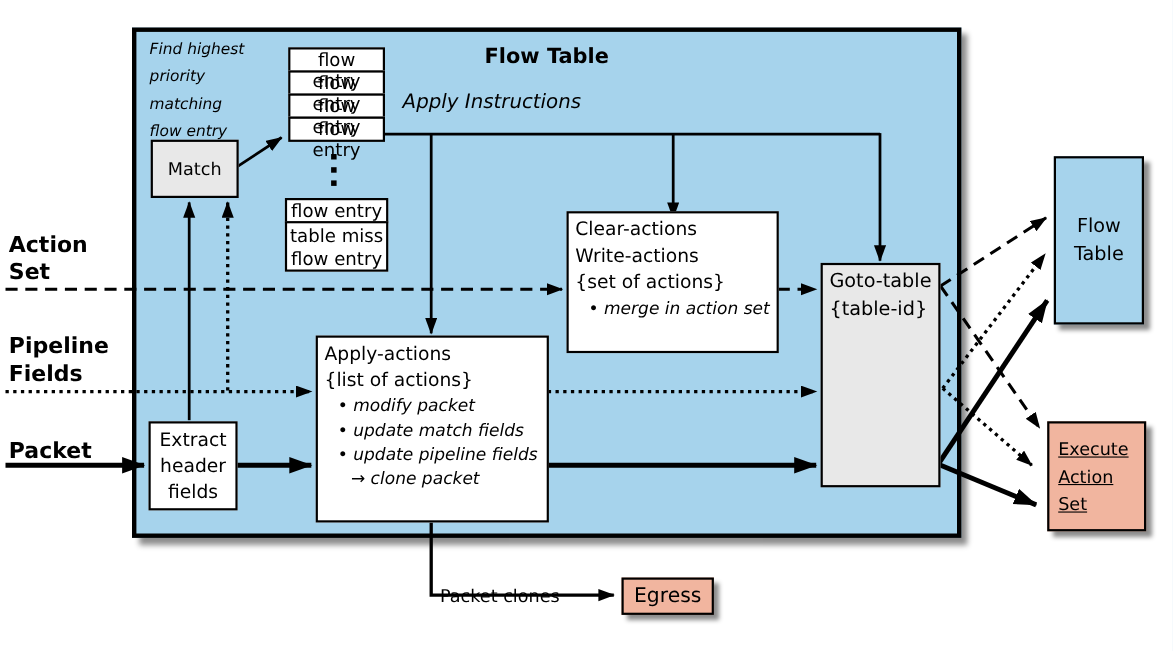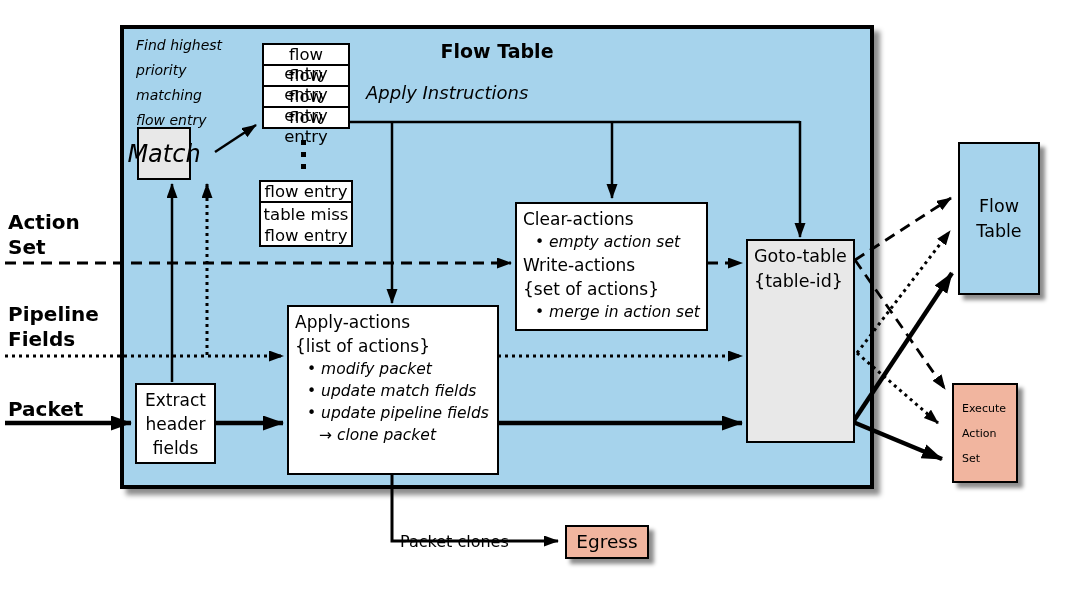--- a/index.html
+++ b/index.html
@@ -24,44 +24,44 @@
   .blue{background:#A6D3EC;}
   .salmon{background:#F1B59F;}
   .shadow{box-shadow:5px 5px 4px rgba(0,0,0,0.45);}
   .center{display:flex;align-items:center;justify-content:center;text-align:center;}
   .pre{white-space:pre-line;}
   
   .lbl{position:absolute;}
   .rail-label{font-weight:bold;font-size:20px;line-height:25px;white-space:pre-line;}
   #find-note{left:136px;top:33px;width:125px;font-style:italic;font-size:14px;line-height:25px;}
   #title{left:120px;top:40px;width:754px;text-align:center;font-weight:bold;font-size:19px;}
-  #match-box{left:137px;top:127px;width:54px;height:53px;font-size:24px;font-style:italic;}
+  #match-box{left:137px;top:127px;width:80px;height:53px;font-size:16px;}
   .entry-stack{position:absolute;z-index:3;}
   .entry-cell{
     border:2px solid #000;background:#fff;box-sizing:border-box;margin-top:-2px;
     font-size:16.5px;text-align:center;line-height:19px;padding:0 2px;
   }
   .entry-cell:first-child{margin-top:0;}
   #stack-top{left:262px;top:43px;width:88px;}
   #stack-top .entry-cell{height:23px;}
   #stack-bottom{left:259px;top:180px;width:94px;}
   #stack-bottom .cell-1{height:23px;}
   #stack-bottom .cell-2{height:46px;white-space:pre-line;line-height:21px;padding-top:1px;}
   #vdots{left:301px;top:140px;width:6px;}
   #vdots span{display:block;width:5px;height:5px;background:#000;margin:0 0 7px 0;}
   #apply-instr-label{left:366px;top:82px;font-style:italic;font-size:18px;}
-  #clear-write-box{left:515px;top:202px;width:193px;height:129px;padding:3px 6px;}
+  #clear-write-box{left:515px;top:192px;width:193px;height:129px;padding:3px 6px;}
   #apply-box{left:287px;top:305px;width:212px;height:170px;padding:3px 6px;}
   .box-h{font-size:17px;line-height:24px;}
   .bullet{font-style:italic;font-size:15.5px;line-height:22px;padding-left:12px;}
   .clone-line{font-style:italic;font-size:15.5px;line-height:22px;padding-left:24px;}
   #goto-box{left:746px;top:239px;width:109px;height:204px;padding:3px 6px;font-size:17.5px;line-height:25px;white-space:pre-line;}
   #extract-box{left:135px;top:383px;width:81px;height:81px;font-size:17px;line-height:24px;}
   #rt-flow-table{left:958px;top:142px;width:82px;height:153px;font-size:17.5px;line-height:25px;}
-  #rt-execute{left:952px;top:383px;width:66px;height:100px;display:flex;align-items:center;font-size:11px;line-height:25px;padding-left:8px;white-space:pre-line;}
+  #rt-execute{left:952px;top:383px;width:90px;height:100px;display:flex;align-items:center;font-size:16px;line-height:25px;padding-left:8px;white-space:pre-line;text-decoration:underline;}
   #egress-box{left:565px;top:525px;width:84px;height:34px;font-size:18.5px;}
   #packet-clones-label{left:400px;top:512px;font-size:16px;margin-top:20px;}
   #lbl-action-set{left:8px;top:210px;}
   #lbl-pipeline{left:8px;top:302px;}
   #lbl-packet{left:8px;top:397px;}
 </style>
 </head>
 <body>
 
 <div id="canvas">
@@ -137,21 +137,20 @@
   <div class="entry-stack" id="stack-bottom">
     <div class="entry-cell cell-1">flow entry</div>
     <div class="entry-cell cell-2">table miss
 flow entry</div>
   </div>
 
   <div class="lbl" id="apply-instr-label">Apply Instructions</div>
 
   <div class="box" id="clear-write-box">
     <div class="box-h">Clear-actions</div>
-    <div class="bullet">• empty action set</div>
     <div class="box-h">Write-actions</div>
     <div class="box-h">{set of actions}</div>
     <div class="bullet">• merge in action set</div>
   </div>
 
   <div class="box" id="apply-box">
     <div class="box-h">Apply-actions</div>
     <div class="box-h">{list of actions}</div>
     <div class="bullet">• modify packet</div>
     <div class="bullet">• update match fields</div>

